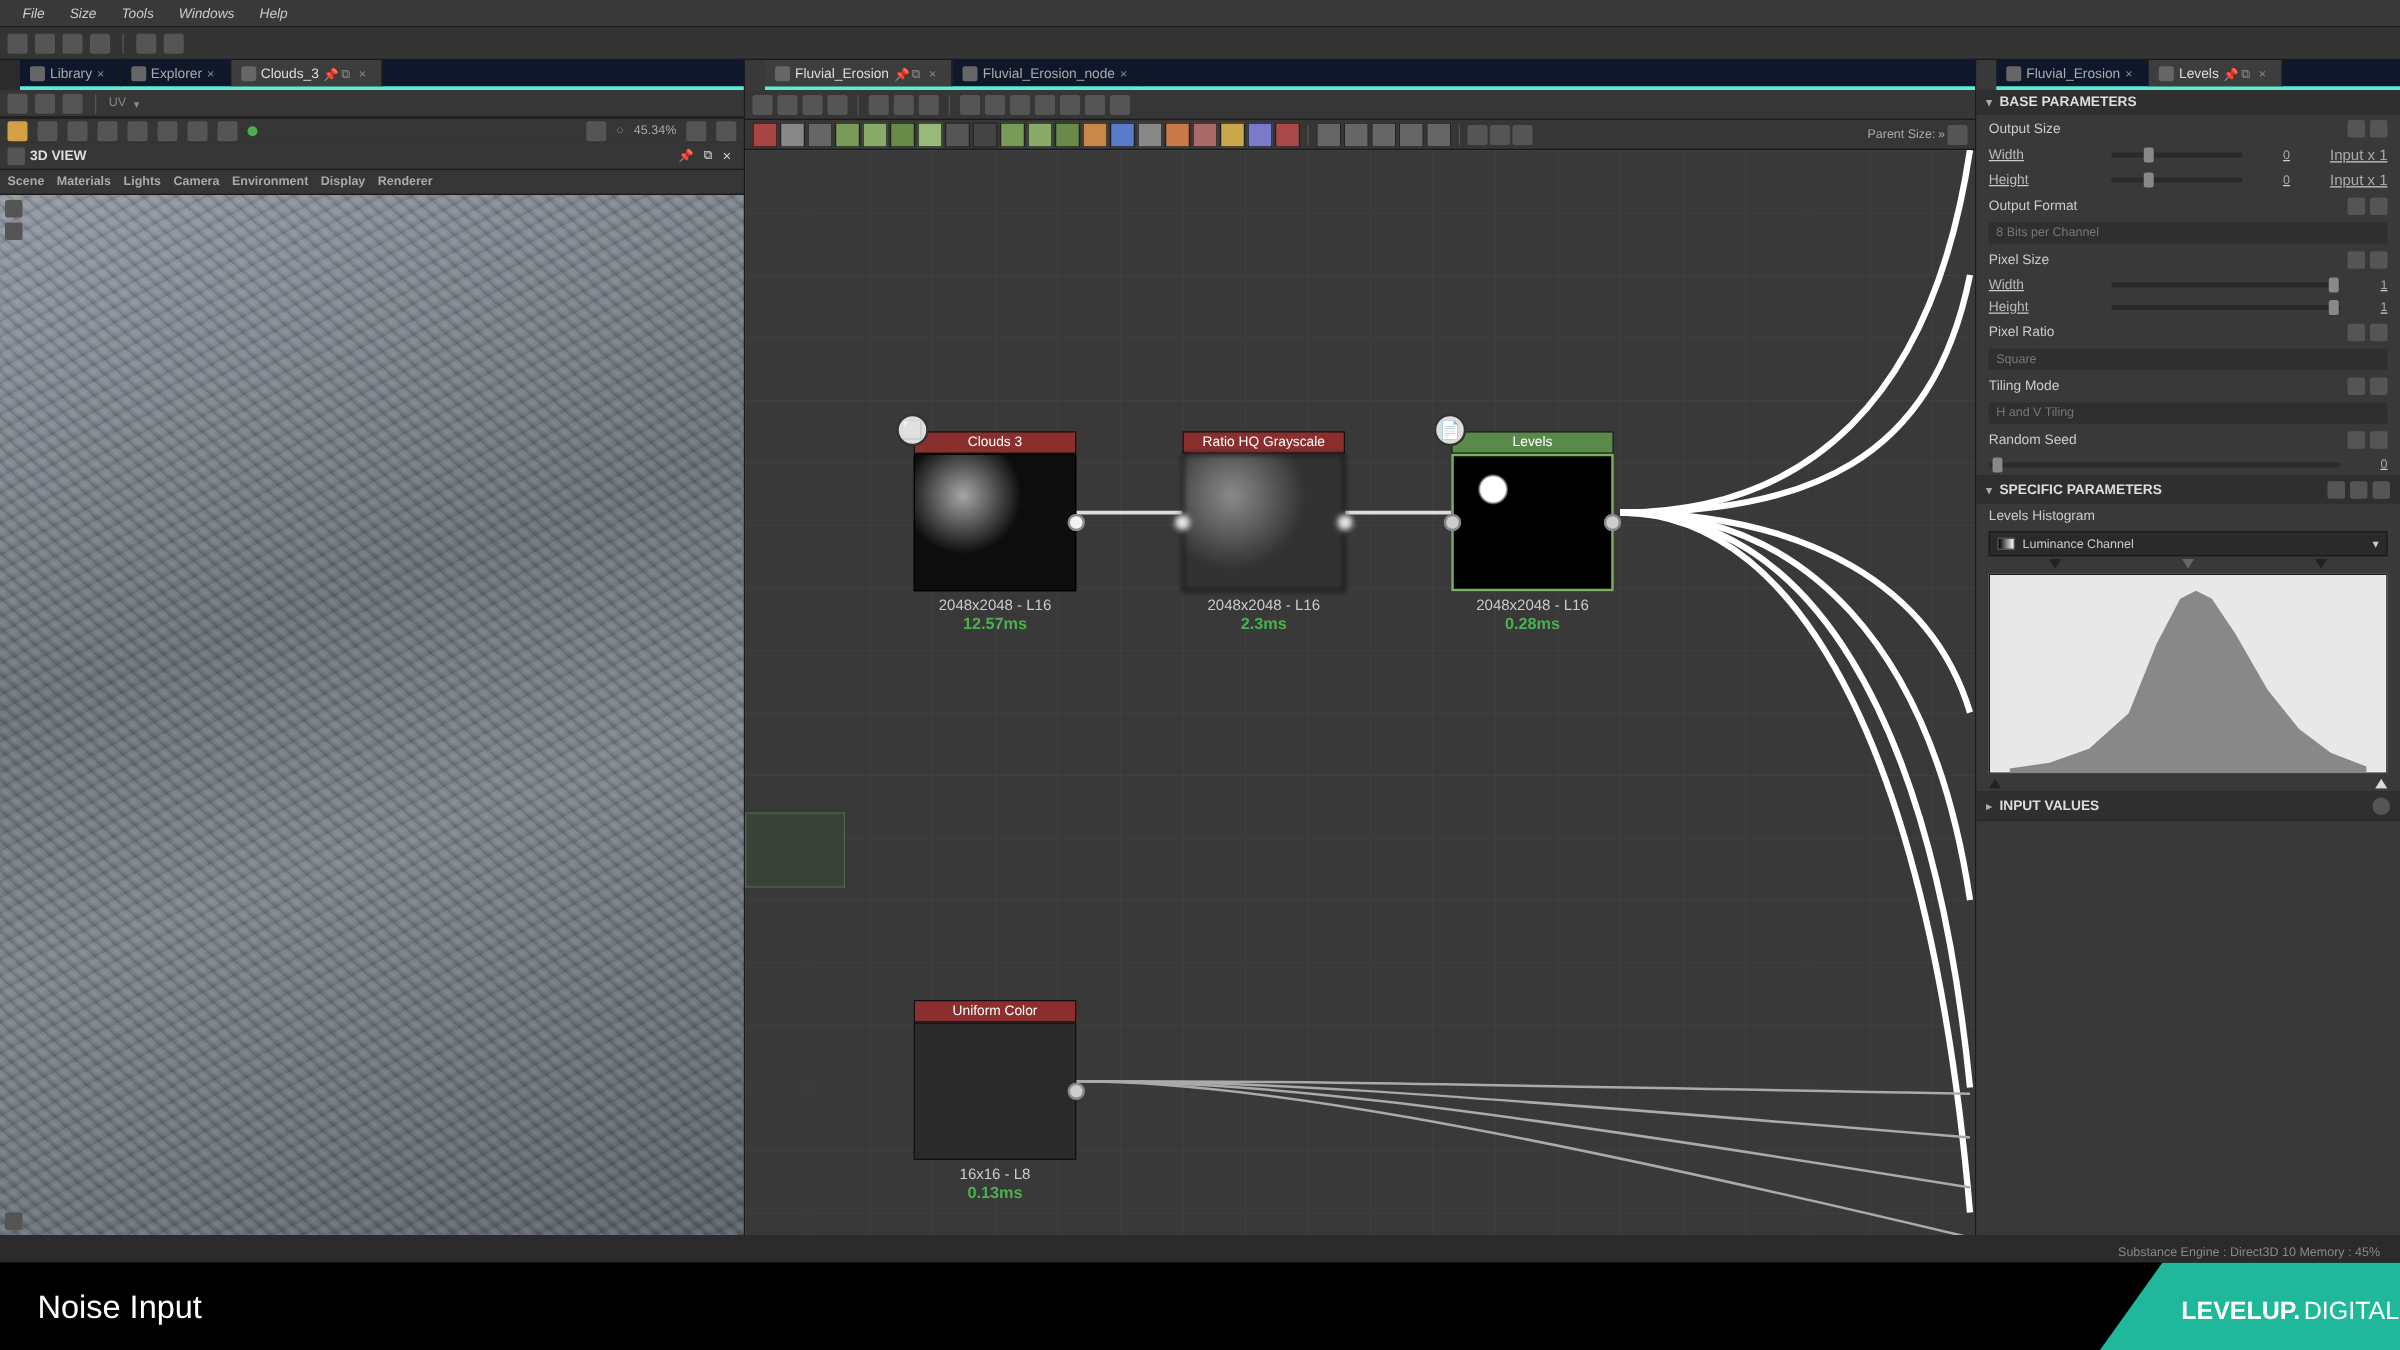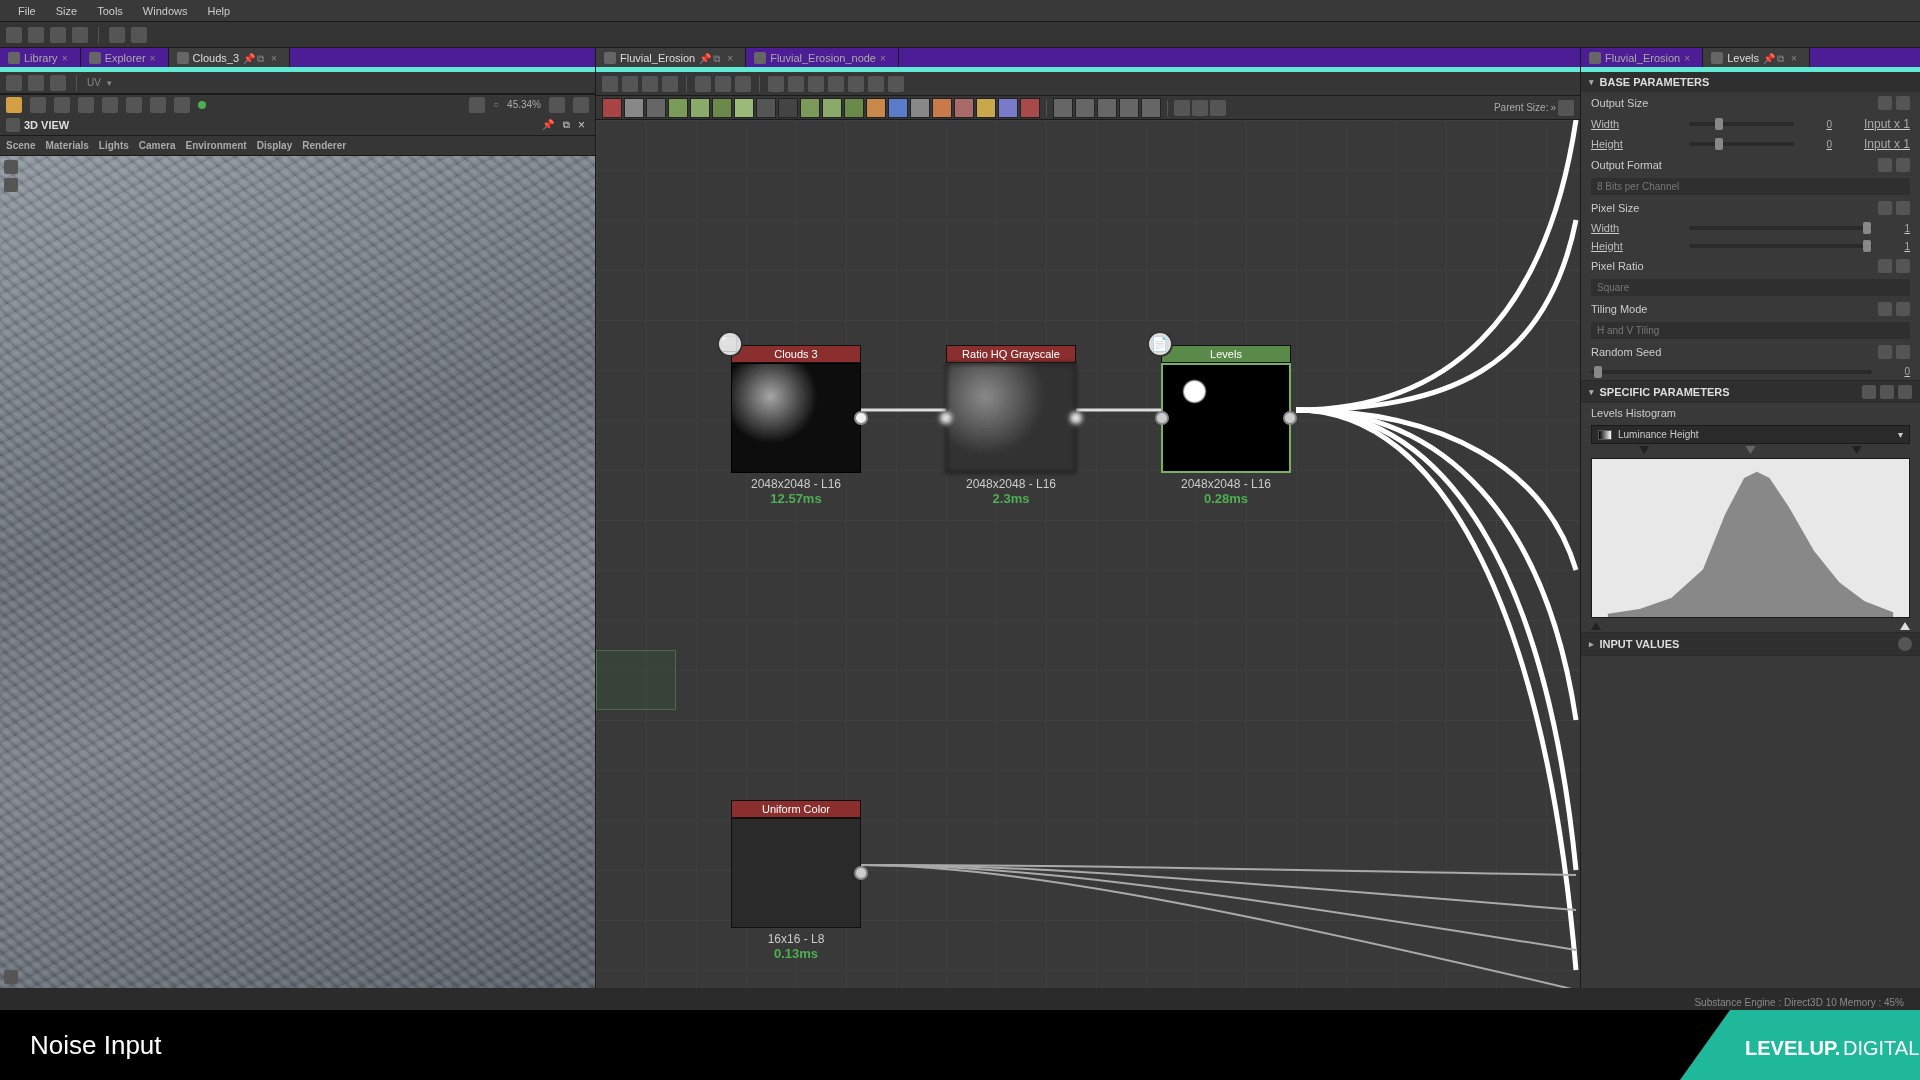--- a/index.html
+++ b/index.html
@@ -1,34 +1,34 @@
 <!DOCTYPE html>
 <html><head>
 <meta charset="utf-8">
 <style>
 * { margin: 0; padding: 0; box-sizing: border-box; font-family: "Segoe UI", Arial, sans-serif; }
 body { background: #2b2b2b; color: #ccc; font-size: 11px; overflow: hidden; width: 1920px; height: 1080px; position: relative; }
 
 
 .menubar { height: 22px; background: #393939; display: flex; align-items: center; padding: 0 8px; border-bottom: 1px solid #1a1a1a; }
-.menubar .item { padding: 2px 10px; color: #ccc; cursor: pointer; }
+.menubar .item { padding: 2px 10px; color: #ccc; cursor: pointer; font-style: italic; }
 
 
 .toolbar { height: 26px; background: #343434; display: flex; align-items: center; padding: 0 6px; border-bottom: 1px solid #1a1a1a; gap: 6px; }
 .tb-icon { width: 16px; height: 16px; background: #555; border-radius: 2px; }
 .sep { width: 1px; height: 16px; background: #555; margin: 0 4px; }
 
 
 .main { display: flex; height: 940px; }
 .left { width: 596px; display: flex; flex-direction: column; border-right: 1px solid #1a1a1a; }
 .center { flex: 1; display: flex; flex-direction: column; background: #393939; position: relative; }
 .right { width: 340px; background: #393939; border-left: 1px solid #1a1a1a; display: flex; flex-direction: column; }
 
 
-.tabs { height: 24px; background: #4c1d95; display: flex; align-items: center; border-bottom: 5px solid #5eead4; }
+.tabs { height: 24px; background: #0f172a; display: flex; align-items: center; border-bottom: 3px solid #5eead4; margin-left: 16px; }
 .tab { display: flex; align-items: center; padding: 0 8px; height: 100%; border-right: 1px solid #1a1a1a; gap: 4px; color: #aaa; }
 .tab.active { background: #3d3d3d; color: #ddd; }
 .tab-close { width: 10px; height: 10px; color: #888; font-size: 10px; }
 .tab-icon { width: 12px; height: 12px; background: #666; border-radius: 2px; }
 
 
 .view2d { flex: 1; position: relative; background: #1a1a1a; }
 .noise-preview { width: 100%; height: 100%; background: 
   radial-gradient(circle at 20% 30%, #888 0%, transparent 15%),
   radial-gradient(circle at 60% 10%, #999 0%, transparent 20%),
@@ -471,21 +471,21 @@
             <div class="pi"></div>
             <div class="pi"></div>
             <div class="pi"></div>
           </div>
         </div>
       <div class="prop-subhead">
           <span>Levels Histogram</span>
         </div>
       <div class="dropdown">
           <div class="sw"></div>
-          <span>Luminance Height</span>
+          <span>Luminance Channel</span>
           <div style="flex:1"></div>
           <span>▾</span>
         </div>
       <div class="histo-markers">
           <div class="mk"></div>
           <div class="mk" style="background:#666"></div>
           <div class="mk"></div>
         </div>
       <div class="histogram">
         <svg viewBox="0 0 100 100" preserveAspectRatio="none">

